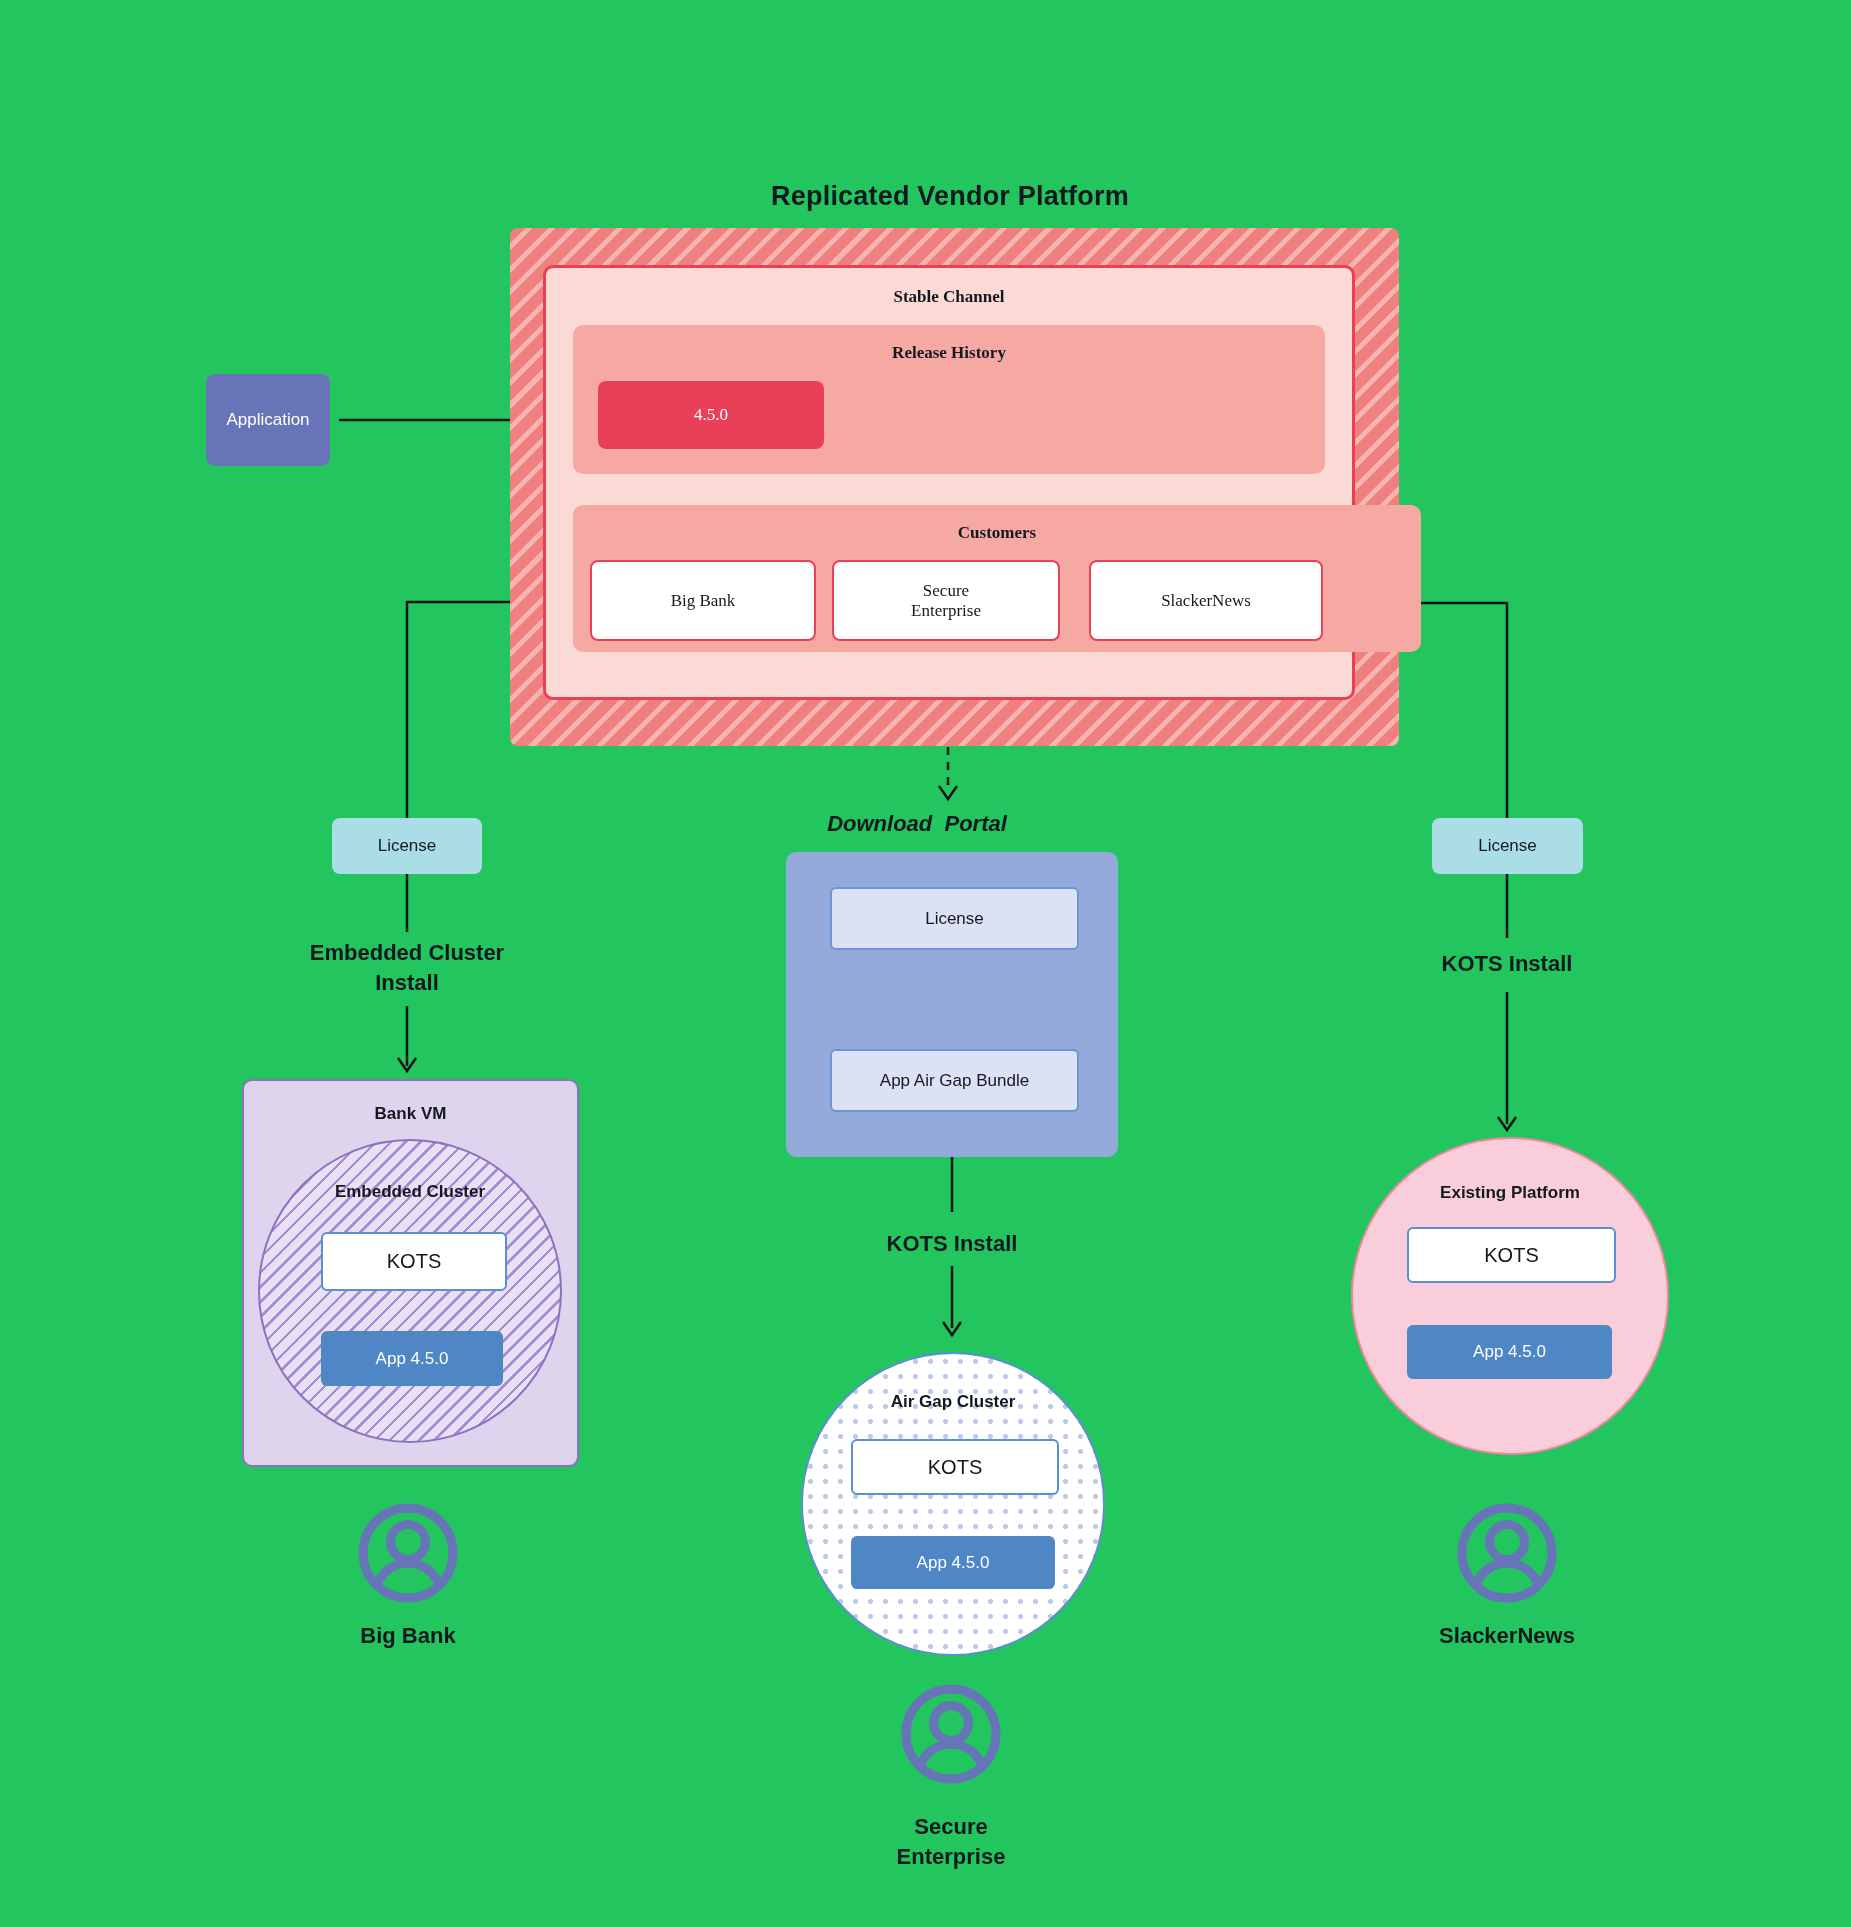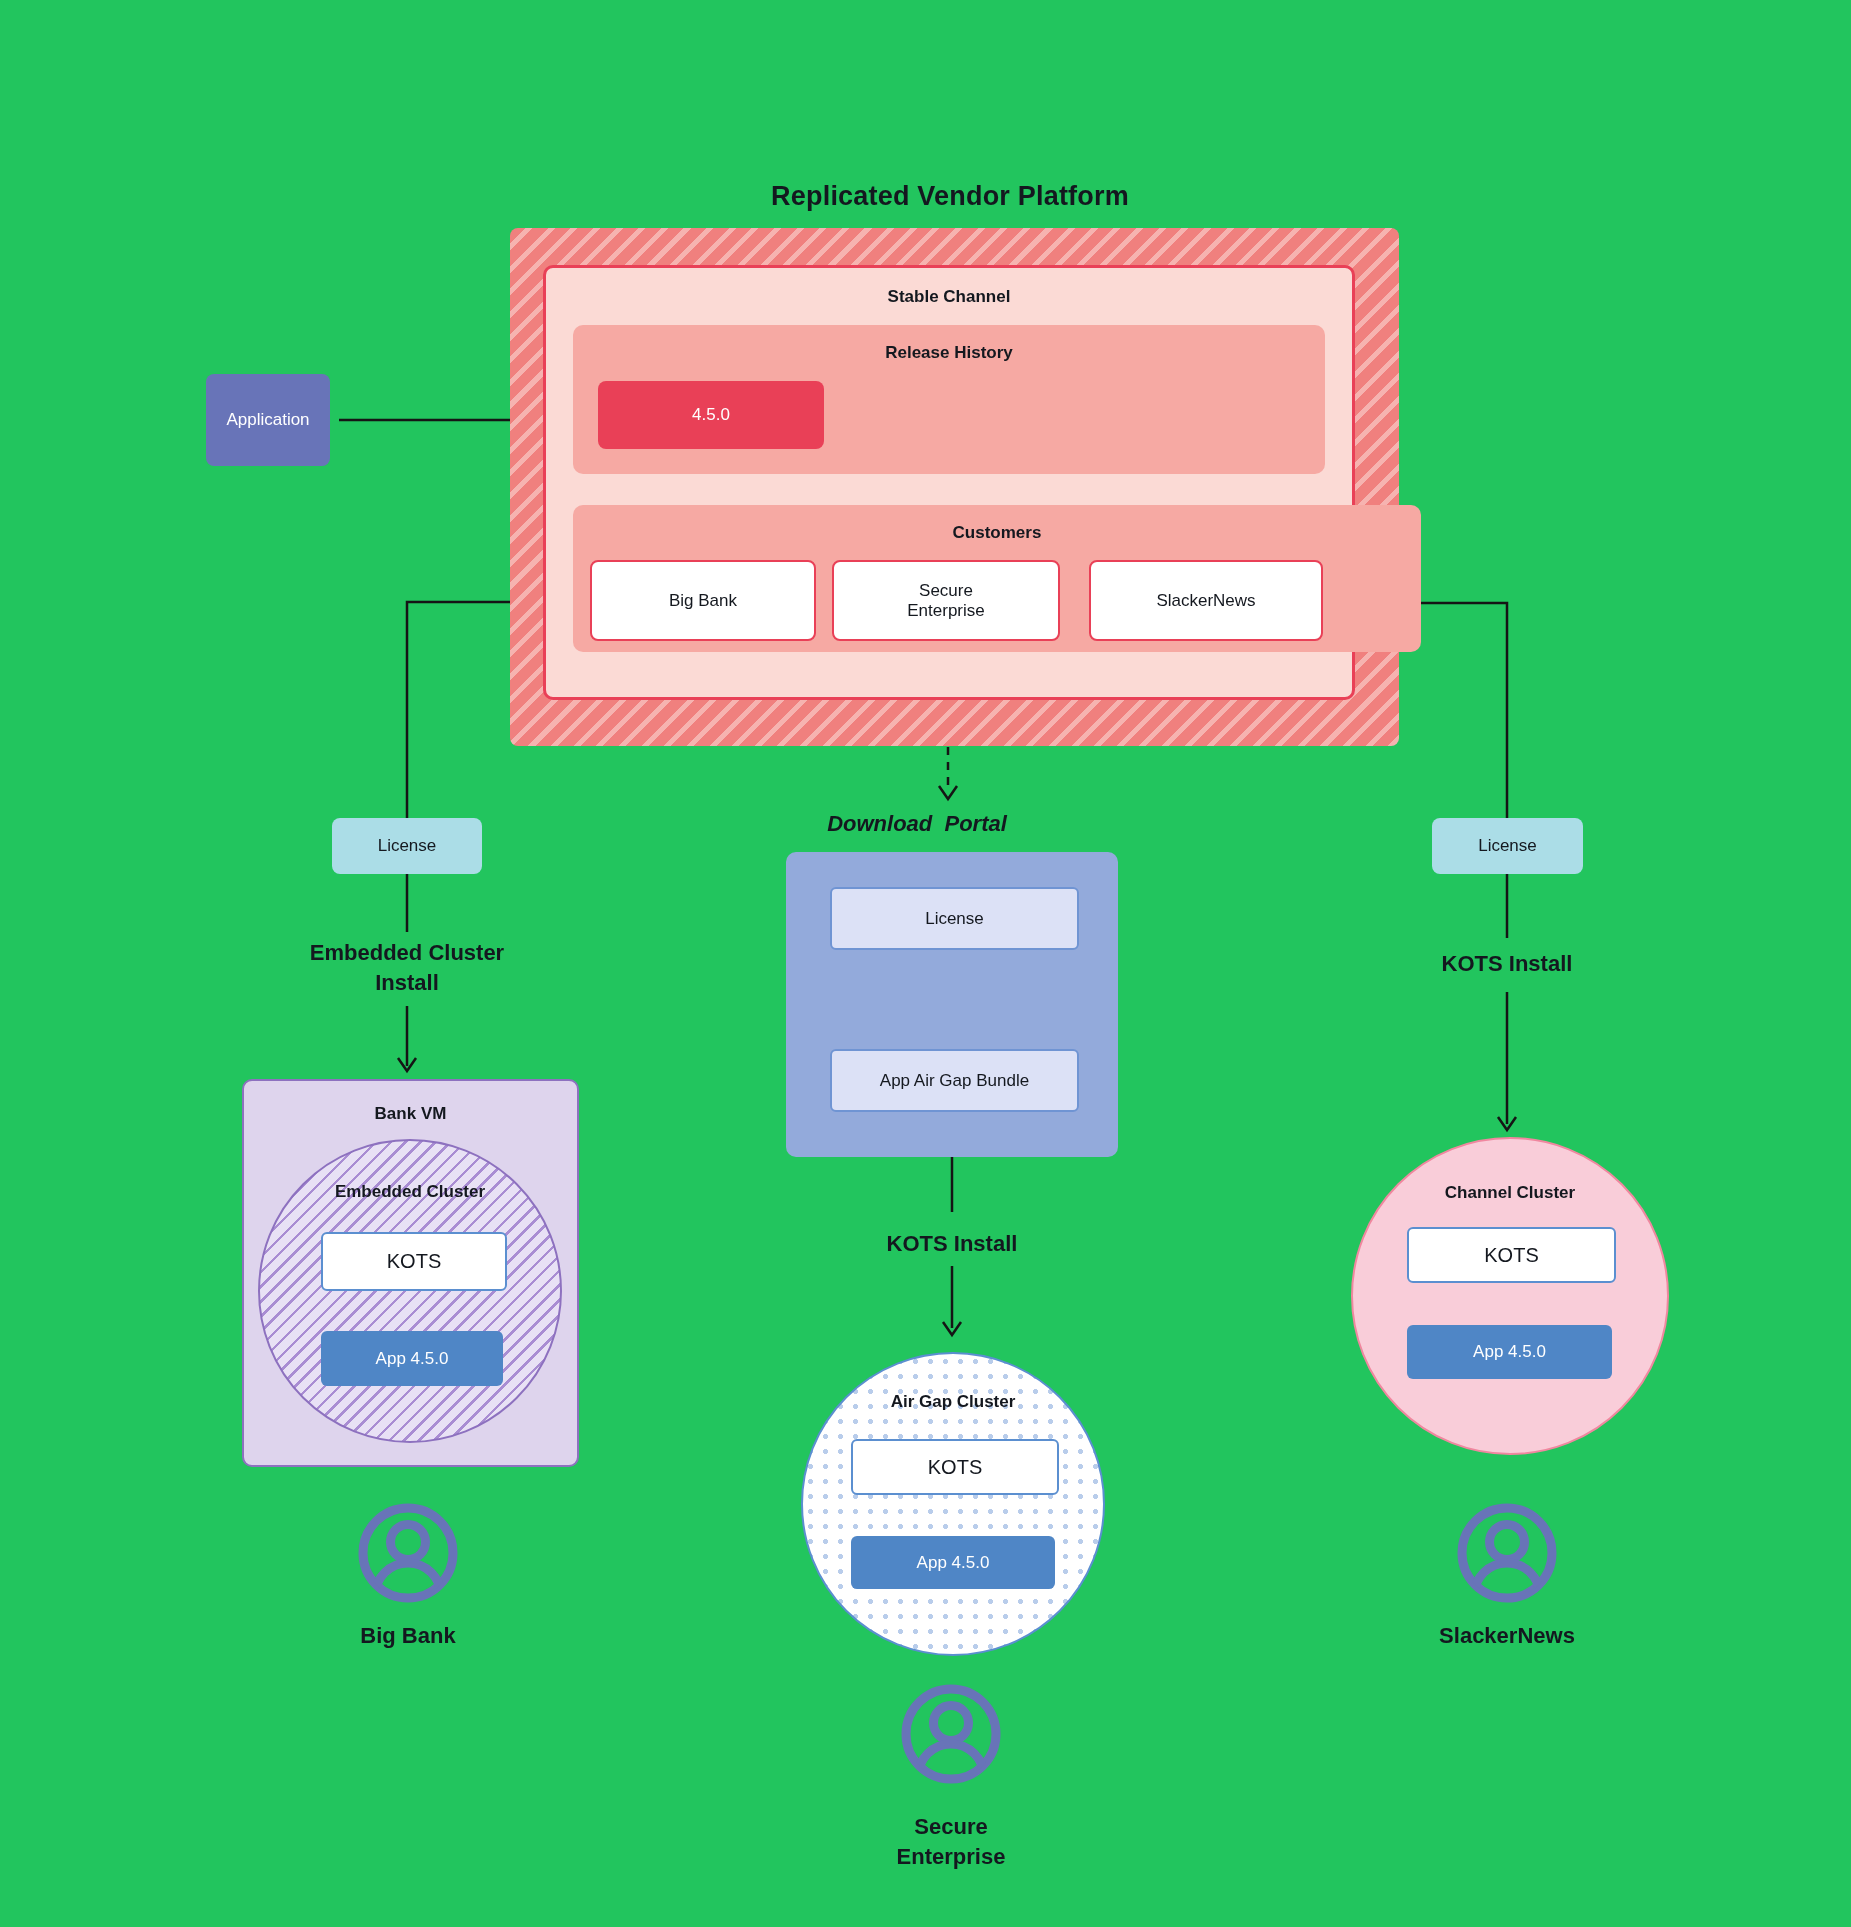--- a/index.html
+++ b/index.html
@@ -2,21 +2,21 @@
 <html><head>
 <meta charset="utf-8">
 <style>
   html,body{margin:0;padding:0;background:#fff;}
   body{font-family:"Liberation Sans",sans-serif;color:#14181f;}
   #canvas{position:relative;width:1851px;height:1927px;background:#22c55e;overflow:hidden;}
   .abs{position:absolute;}
   .flex{display:flex;align-items:center;justify-content:center;text-align:center;}
   .pre{white-space:pre-line;}
   .title{font-size:27px;font-weight:700;letter-spacing:.2px;}
-  .hatch-red{background:repeating-linear-gradient(135deg,#f0807e 0 11px,#f6b3b0 11px 16px);border-radius:8px;}
+  .hatch-red{background:repeating-linear-gradient(135deg,#f0807e 0 11px,#f6b3b0 11px 16px);border-radius:8px;font-family:Liberation Serif, serif;}
   .stable{background:#fbdad5;border:3px solid #e94057;border-radius:10px;}
   .panel{background:#f6a9a3;border-radius:10px;}
   .sec-label{font-size:17px;font-weight:700;}
   .white-red{background:#fff;border:2px solid #e94057;border-radius:8px;font-size:17px;}
   .rel-cur{background:#e94057;color:#fff;border-radius:8px;font-size:17px;}
   .app-purple{background:#6874b8;color:#fff;border-radius:8px;font-size:17px;}
   .license{background:#abdde7;border-radius:8px;font-size:17px;}
   .flow-label{font-size:22px;font-weight:700;line-height:30px;}
   .portal{background:#93aadb;border-radius:10px;}
   .portal-item{background:#dce1f6;border:2px solid #6f94d3;border-radius:6px;font-size:17px;}
@@ -125,21 +125,21 @@
   <div class="abs circle dots" style="left:801px;top:1352px;width:300px;height:300px;">
     <div class="abs flex sec-label" style="left:0;top:37px;width:100%;height:22px;">Air Gap Cluster</div>
     <div class="abs flex kots" style="left:48px;top:85px;width:204px;height:52px;">KOTS</div>
     <div class="abs flex app-blue" style="left:48px;top:182px;width:204px;height:53px;">App 4.5.0</div>
   </div>
 
   <div class="abs flex license" style="left:1432px;top:818px;width:151px;height:56px;">License</div>
   <div class="abs flex flow-label" style="left:1357px;top:950px;width:300px;height:28px;">KOTS Install</div>
 
   <div class="abs circle pink-circle" style="left:1351px;top:1137px;width:314px;height:314px;">
-    <div class="abs flex sec-label" style="left:0;top:43px;width:100%;height:22px;">Channel Cluster</div>
+    <div class="abs flex sec-label" style="left:0;top:43px;width:100%;height:22px;">Existing Platform</div>
     <div class="abs flex kots" style="left:54px;top:88px;width:205px;height:52px;">KOTS</div>
     <div class="abs flex app-blue" style="left:54px;top:186px;width:205px;height:54px;">App 4.5.0</div>
   </div>
 
   <svg class="abs" style="left:356px;top:1501px;" width="104" height="104" viewBox="-52 -52 104 104">
     <defs>
         <clipPath id="pc1">
           <circle r="45"></circle>
         </clipPath>
       </defs>

